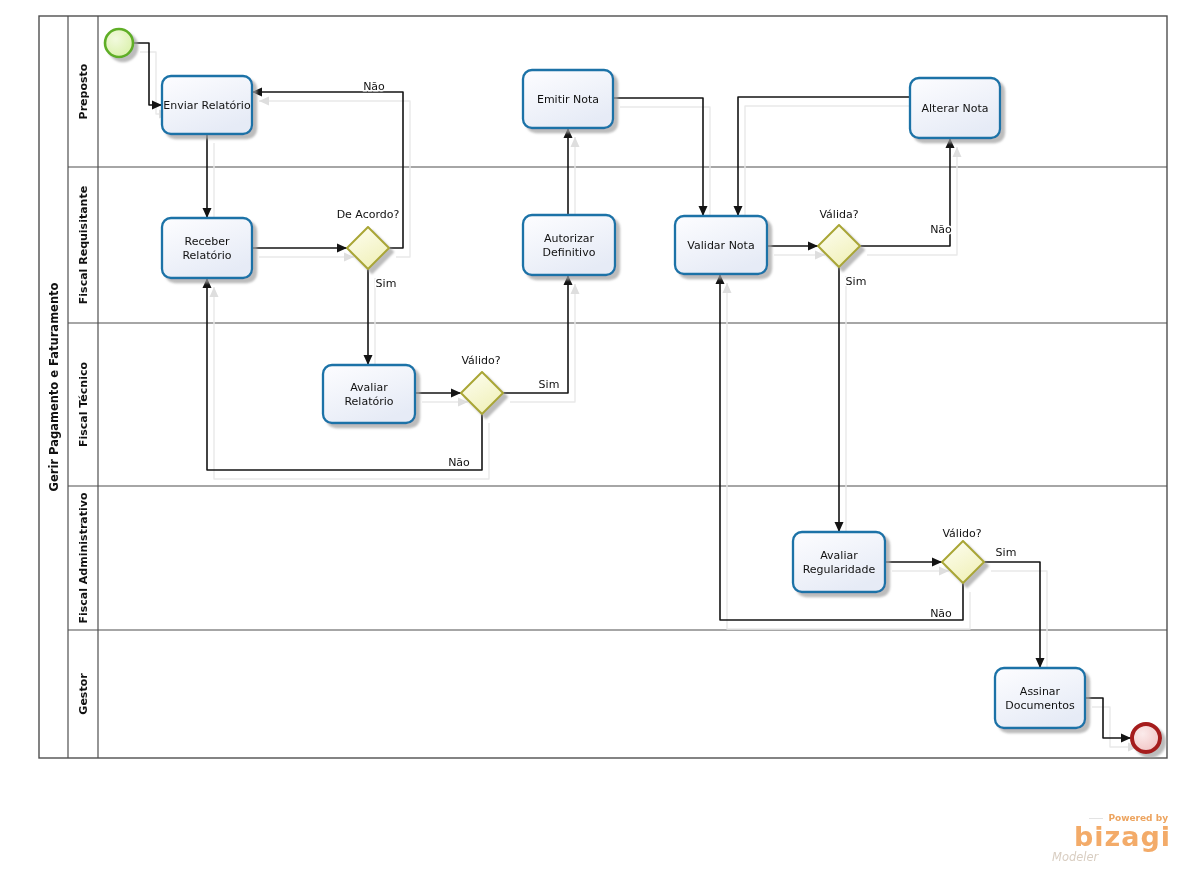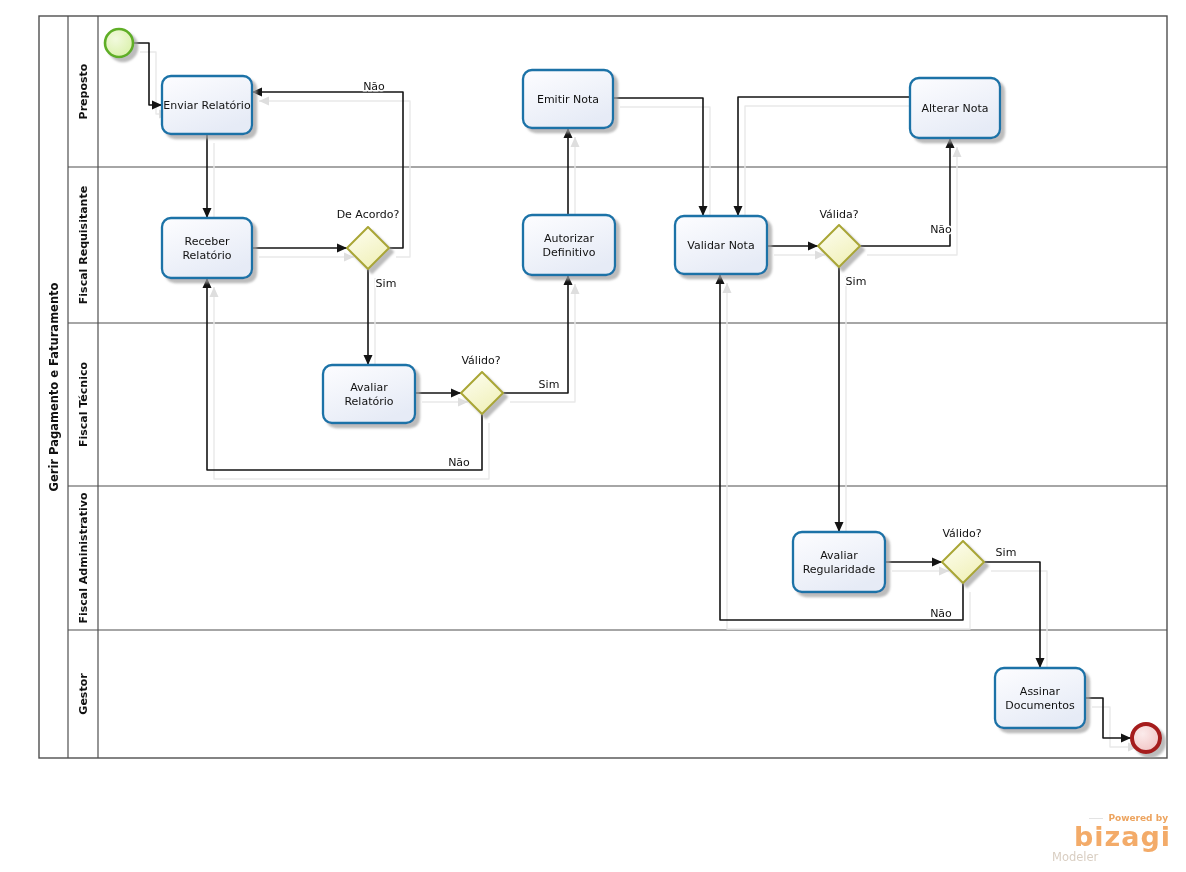--- a/index.html
+++ b/index.html
@@ -8,21 +8,21 @@
   svg{position:absolute;left:0;top:0;}
   .node-label{font:11px "DejaVu Sans",sans-serif;fill:#111;}
   .flow-label{font:11px "DejaVu Sans",sans-serif;fill:#111;paint-order:stroke;stroke:#ffffff;stroke-width:3px;}
   .lane-label{font:bold 11px "DejaVu Sans",sans-serif;fill:#111;}
   .pool-title{font:bold 11.5px "DejaVu Sans",sans-serif;fill:#111;}
   .logo{position:absolute;top:813px;right:18px;width:118px;}
   .logo-top{display:flex;align-items:center;justify-content:flex-end;gap:5px;
             font-size:9px;font-weight:bold;}
   .logo-line{display:inline-block;width:14px;height:1px;background:#e3e3e3;}
   .logo-brand{font-size:27px;font-weight:bold;letter-spacing:1px;line-height:1.05;margin-top:0;margin-left:24px;}
-  .logo-product{font-size:11.5px;margin-top:-1px;padding-left:2px;}
+  .logo-product{font-size:11.5px;margin-top:-1px;padding-left:2px;font-style:italic;}
 </style>
 </head>
 <body>
 
 <div class="stage">
   <svg id="c" width="1186" height="872" viewBox="0 0 1186 872">
     <defs>
       <linearGradient id="gTask" x1="0" y1="0" x2="0.55" y2="1">
         <stop offset="0" stop-color="#fdfdff"></stop>
           <stop offset="1" stop-color="#e6ebf6"></stop>

